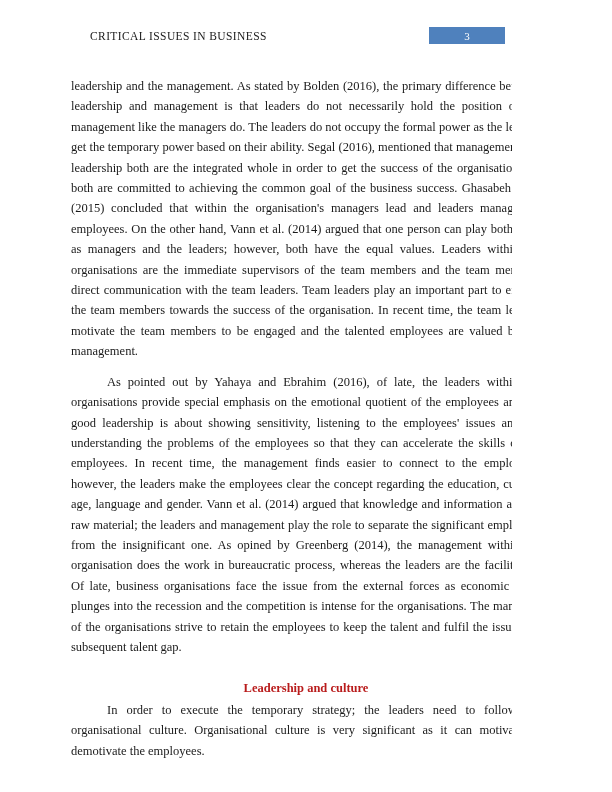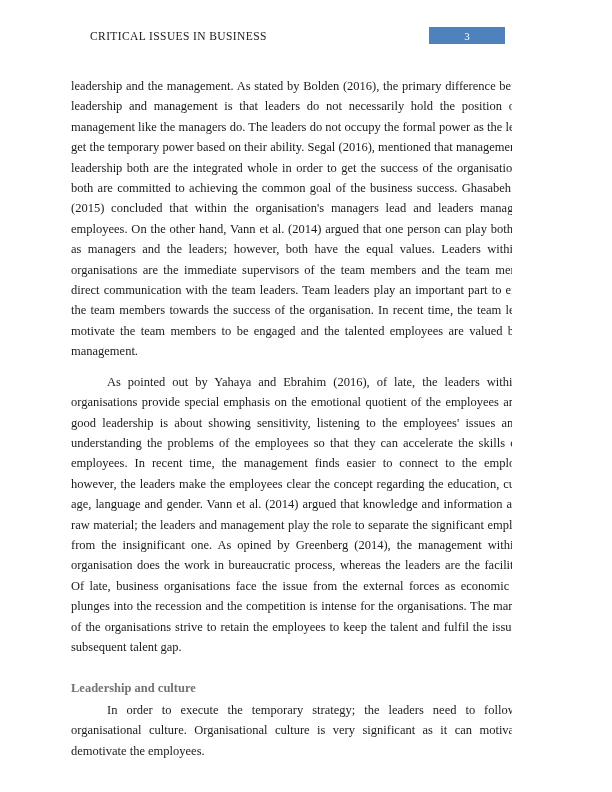--- a/index.html
+++ b/index.html
@@ -56,21 +56,22 @@
     color: #1a1a1a;
   }
   .doc-body p.indent {
     text-indent: 36px;
   }
   .section-heading {
     margin: 21px 0 0 0;
     font-size: 12.5px;
     line-height: 20.4px;
     font-weight: bold;
-    color: #737373;
+    color: #b91c1c;
+    text-align: center;
   }
   .after-heading {
     margin-top: 1px !important;
   }
 </style>
 </head>
 <body>
 
 <div class="page">
 

